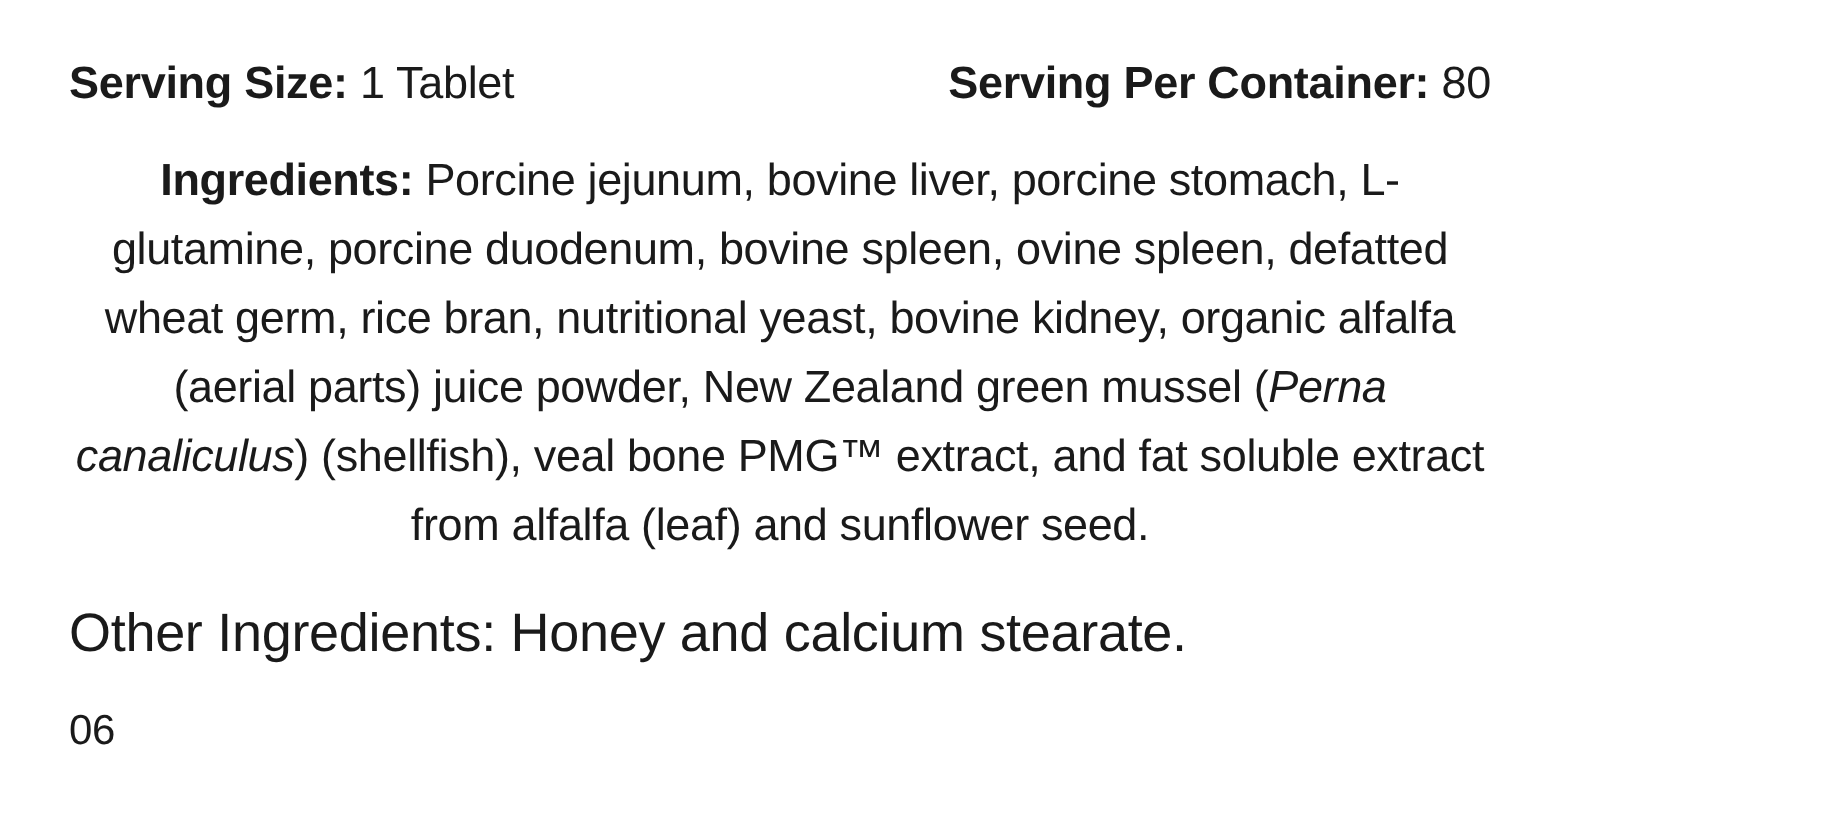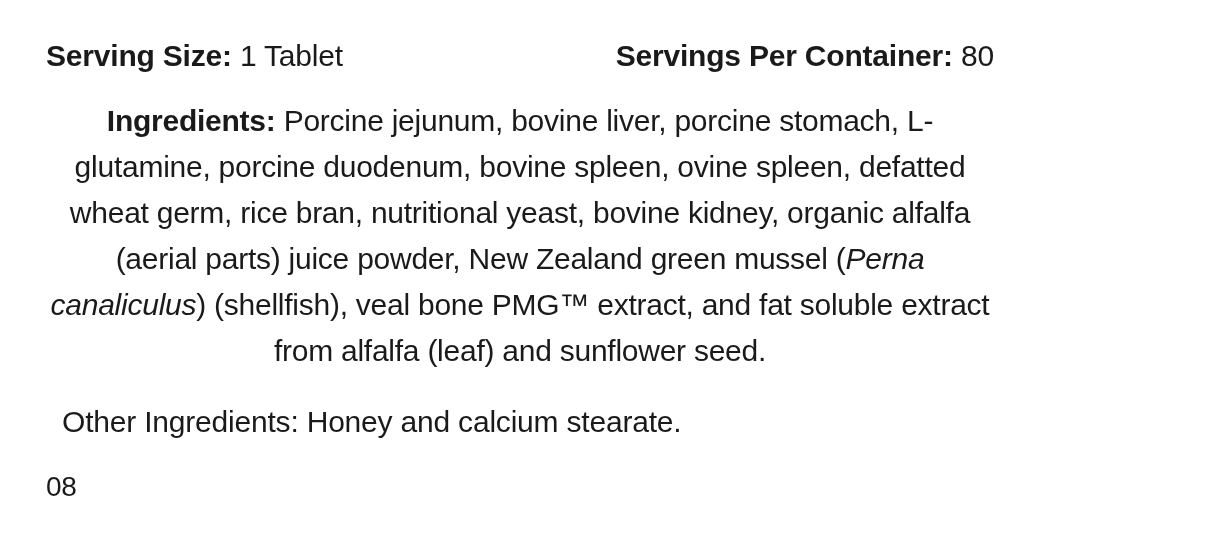--- a/index.html
+++ b/index.html
@@ -48,50 +48,50 @@
     margin: 0 0 26px 0;
     max-width: 1130px;
   }
   .ingredients-block .head {
     font-weight: bold;
   }
   .ingredients-block .latin {
     font-style: italic;
   }
   .other-ingredients {
-    font-size: 30px;
+    font-size: 36px;
     line-height: 44px;
     letter-spacing: -0.2px;
-    margin: 0 0 26px 16px;
+    margin: 0 0 26px 0;
   }
   .code-line {
     font-size: 28px;
     line-height: 34px;
     letter-spacing: -0.2px;
     margin: 0;
   }
 </style>
 </head>
 <body>
 
 <div class="label-panel">
 
   <div class="serving-row">
     <div class="cell">
       <span class="bold">Serving Size:</span>
       <span class="val">1 Tablet</span>
     </div>
     <div class="cell">
-      <span class="bold">Servings Per Container:</span>
+      <span class="bold">Serving Per Container:</span>
       <span class="val">80</span>
     </div>
   </div>
 
   <p class="ingredients-block">
     <span class="head">Ingredients:</span>
     <span>Porcine jejunum, bovine liver, porcine stomach, L-glutamine, porcine duodenum, bovine spleen, ovine spleen, defatted wheat germ, rice bran, nutritional yeast, bovine kidney, organic alfalfa (aerial parts) juice powder, New Zealand green mussel (</span><span class="latin">Perna canaliculus</span><span>) (shellfish), veal bone PMG™ extract, and fat soluble extract from alfalfa (leaf) and sunflower seed.</span>
   </p>
 
   <p class="other-ingredients">Other Ingredients: Honey and calcium stearate.</p>
 
-  <p class="code-line">08</p>
+  <p class="code-line">06</p>
 
 </div>
 
 </body></html>

